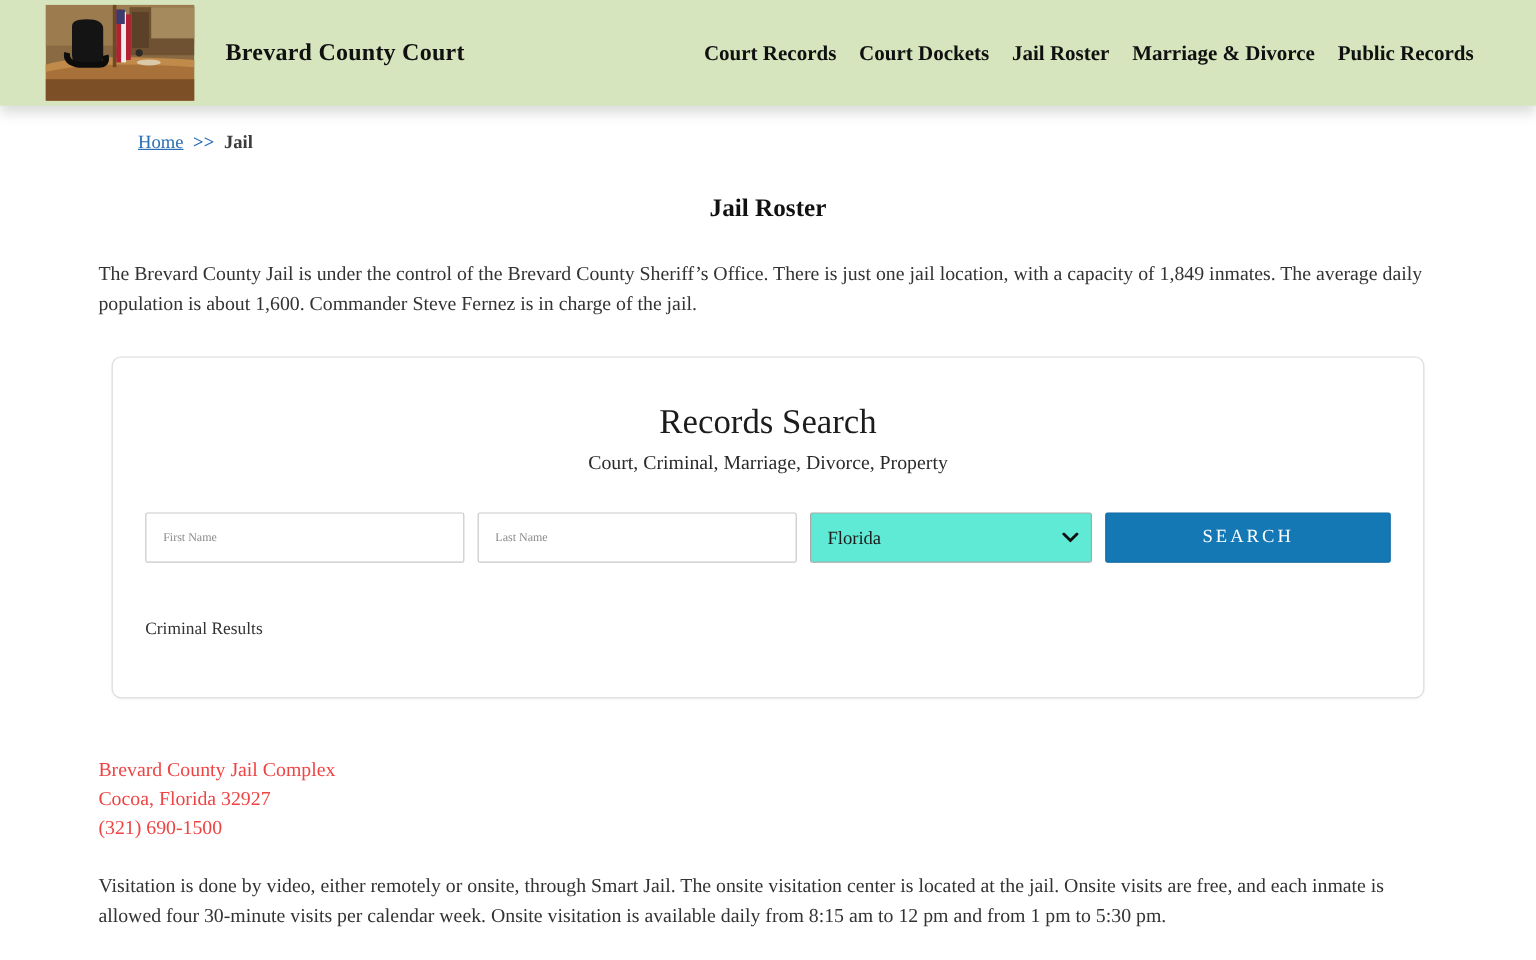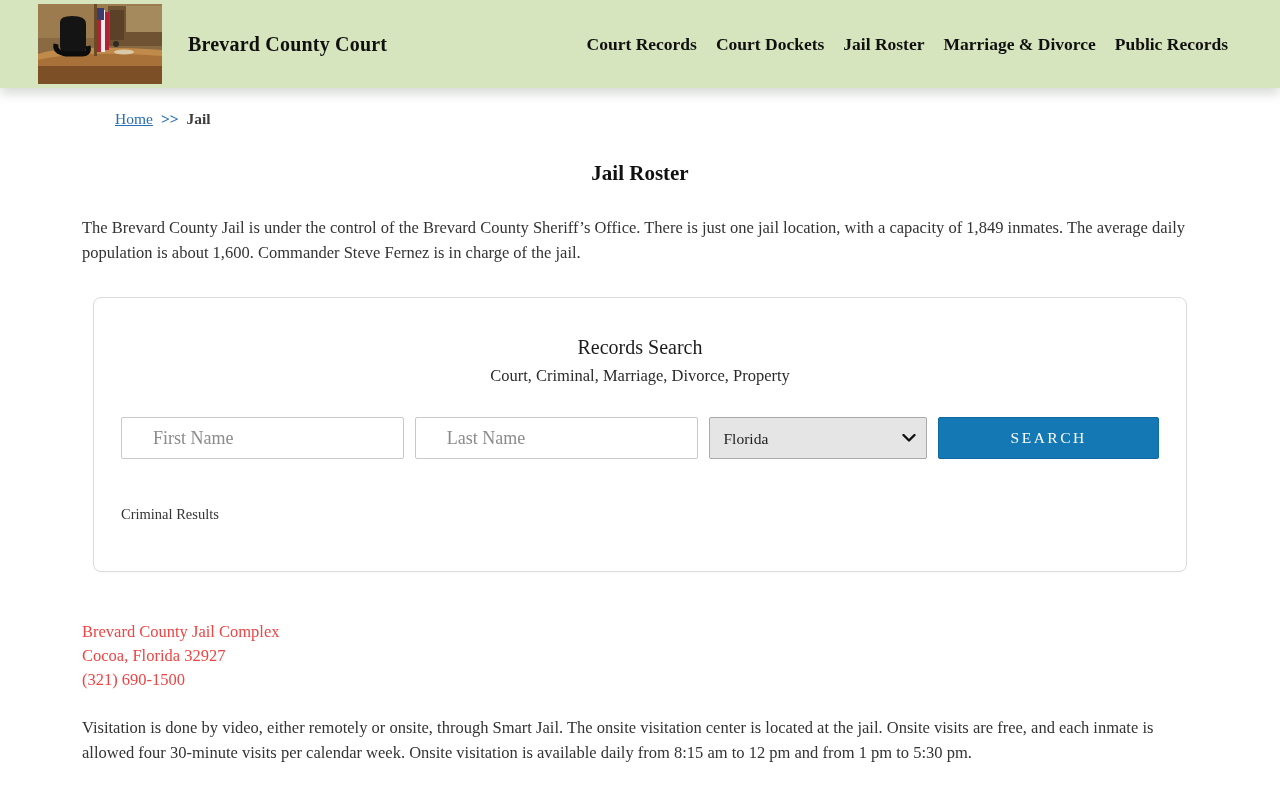--- a/index.html
+++ b/index.html
@@ -92,60 +92,60 @@
   .card {
     margin: 32px 11px 0 11px;
     border: 1px solid #dcdcdc;
     border-radius: 8px;
     background: #ffffff;
     padding: 26px 27px 48px 27px;
     box-shadow: 0 1px 2px rgba(0,0,0,0.03);
   }
   .card-title {
     text-align: center;
-    font-size: 20px;
+    font-size: 29px;
     font-weight: 400;
     color: #1c1c1c;
     margin-top: 12px;
   }
   .card-subtitle {
     text-align: center;
     font-size: 16.5px;
     color: #2b2b2b;
     margin-top: 7px;
   }
   .search-form {
     display: flex;
     gap: 11px;
     margin-top: 31px;
   }
   .search-form > * { flex: 1 1 0; min-width: 0; }
   .text-input {
     height: 42px;
     border: 1px solid #c9c9c9;
     border-radius: 2px;
-    padding: 0 31px;
-    font-family: "Liberation Serif", "DejaVu Serif", serif;
-    font-size: 18px;
+    padding: 0 14px;
+    font-family: "Liberation Serif", "DejaVu Serif", serif;
+    font-size: 10px;
     color: #333333;
     background: #ffffff;
     outline: none;
   }
   .text-input::placeholder { color: #8b8b8b; opacity: 1; }
   .select-wrap { position: relative; }
   .state-select {
     width: 100%;
     height: 42px;
     border: 1px solid #a9a9a9;
     border-radius: 2px;
     padding: 0 32px 0 14px;
     font-family: "Liberation Serif", "DejaVu Serif", serif;
     font-size: 15.5px;
     color: #1d1d1d;
-    background: #e5e5e5;
+    background: #5eead4;
     appearance: none;
     -webkit-appearance: none;
     outline: none;
     cursor: pointer;
   }
   .chevron {
     position: absolute;
     right: 11px;
     top: 50%;
     transform: translateY(-50%);

